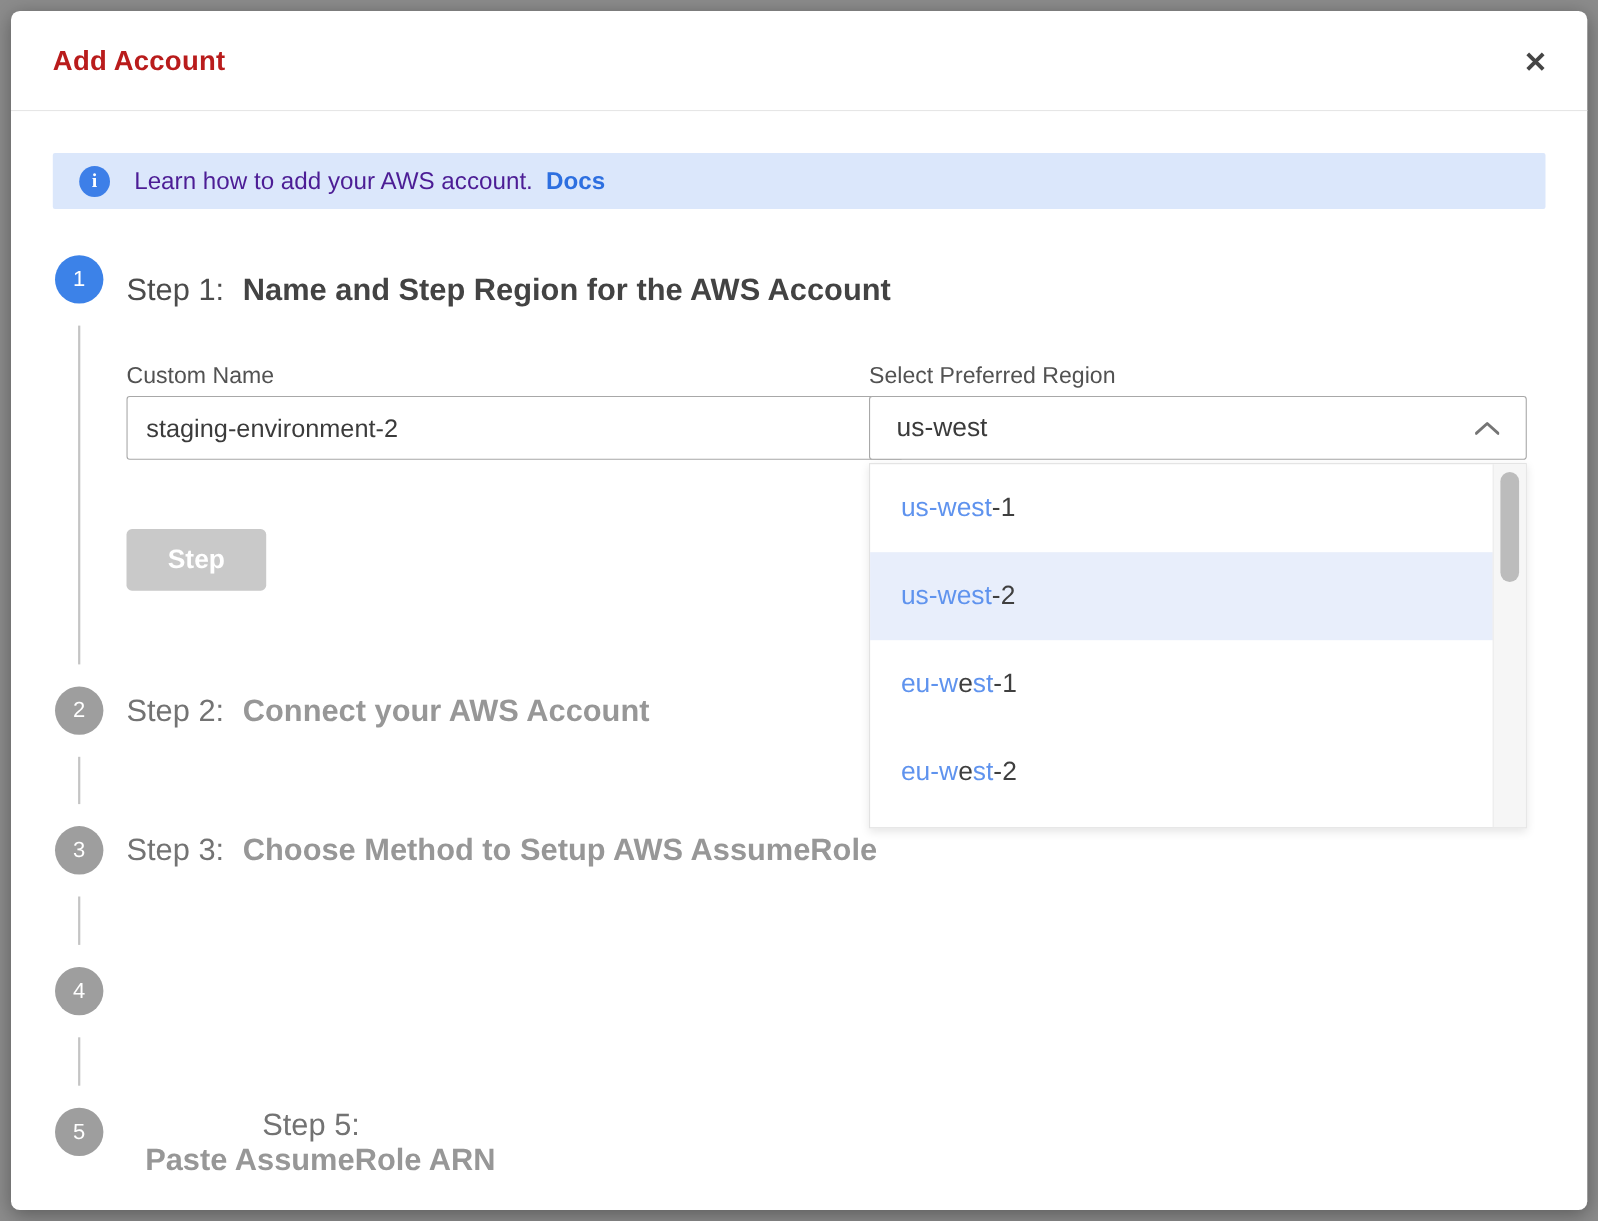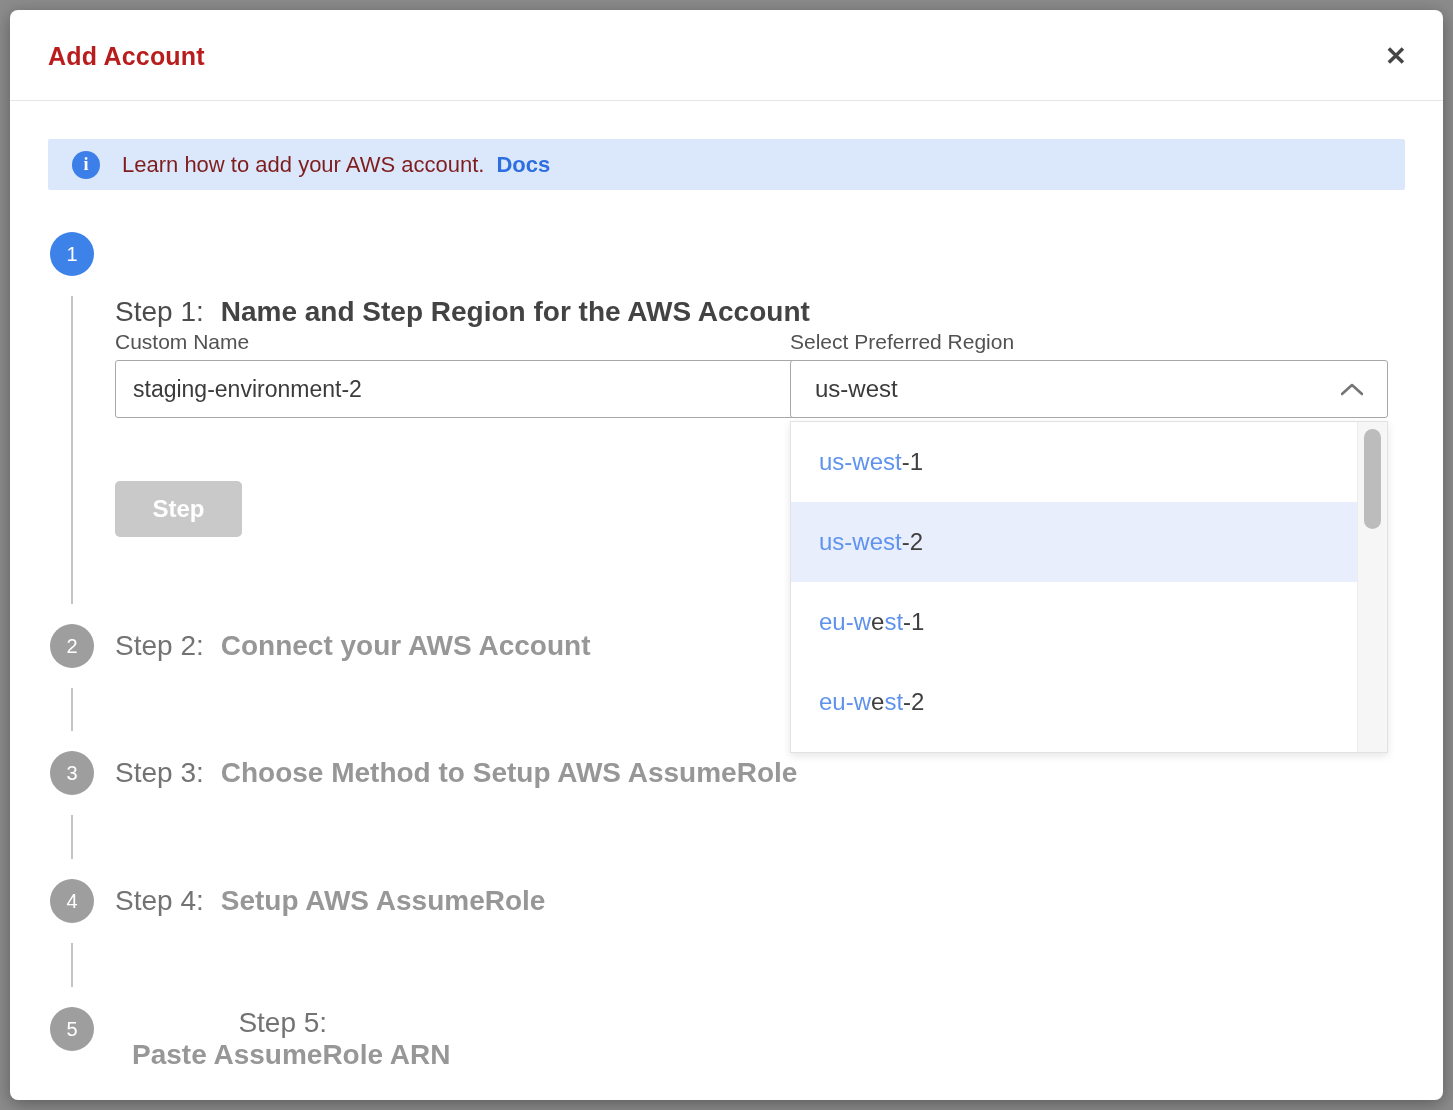--- a/index.html
+++ b/index.html
@@ -33,21 +33,21 @@
     position:absolute; left:38px; top:129px; width:1357px; height:51px;
     background:#dbe7fb; border-radius:2px;
     display:flex; align-items:center;
   }
   .info-icon {
     width:28px; height:28px; border-radius:50%; background:#3d7fe8;
     margin-left:24px; display:flex; align-items:center; justify-content:center;
     color:#ffffff; font-size:18px; font-weight:700; font-family:"Liberation Serif", serif;
     flex:0 0 28px;
   }
-  .banner-text { margin-left:22px; font-size:22px; color:#7f1d1d; }
+  .banner-text { margin-left:22px; font-size:22px; color:#4c1d95; }
   .banner-link { margin-left:12px; font-size:22px; color:#2d6fe0; font-weight:700; cursor:pointer; }
   
   .step-circle {
     position:absolute; left:40px; width:44px; height:44px; border-radius:50%;
     display:flex; align-items:center; justify-content:center;
     color:#ffffff; font-size:20px;
   }
   .step-circle.active { background:#3c82e8; }
   .step-circle.inactive { background:#9e9e9e; }
   .connector { position:absolute; left:61px; width:2px; background:#c4c4c4; }
@@ -116,21 +116,21 @@
 
   <div class="banner">
     <div class="info-icon">i</div>
     <span class="banner-text">Learn how to add your AWS account.</span>
     <span class="banner-link">Docs</span>
   </div>
 
   <div class="step-circle active" style="top:222px;">
     <span>1</span>
   </div>
-  <div class="step-heading dark" style="top:232px;margin-top:48px;">
+  <div class="step-heading dark" style="top:232px;">
     <span class="prefix">Step 1:</span>
     <span class="title">Name and Step Region for the AWS Account</span>
   </div>
 
   <div class="connector" style="top:286px; height:308px;"></div>
 
   <label class="field-label" style="left:105px;">Custom Name</label>
   <input class="text-input" type="text" value="staging-environment-2" style="">
   <button class="next-btn">Step</button>
 
@@ -182,24 +182,20 @@
   </div>
   <div class="step-heading gray" style="top:741px;">
     <span class="prefix">Step 3:</span>
     <span class="title">Choose Method to Setup AWS AssumeRole</span>
   </div>
   <div class="connector" style="top:805px; height:44px;"></div>
 
   <div class="step-circle inactive" style="top:869px;">
     <span>4</span>
   </div>
-  <div class="step-heading gray" style="top:869px;">
-    <span class="prefix">Step 4:</span>
-    <span class="title">Setup AWS AssumeRole</span>
-  </div>
   <div class="connector" style="top:933px; height:44px;"></div>
 
   <div class="step-circle inactive" style="top:997px;">
     <span>5</span>
   </div>
   <div class="step-heading gray" style="top:997px;flex-direction:column;">
     <span class="prefix">Step 5:</span>
     <span class="title">Paste AssumeRole ARN</span>
   </div>
 

